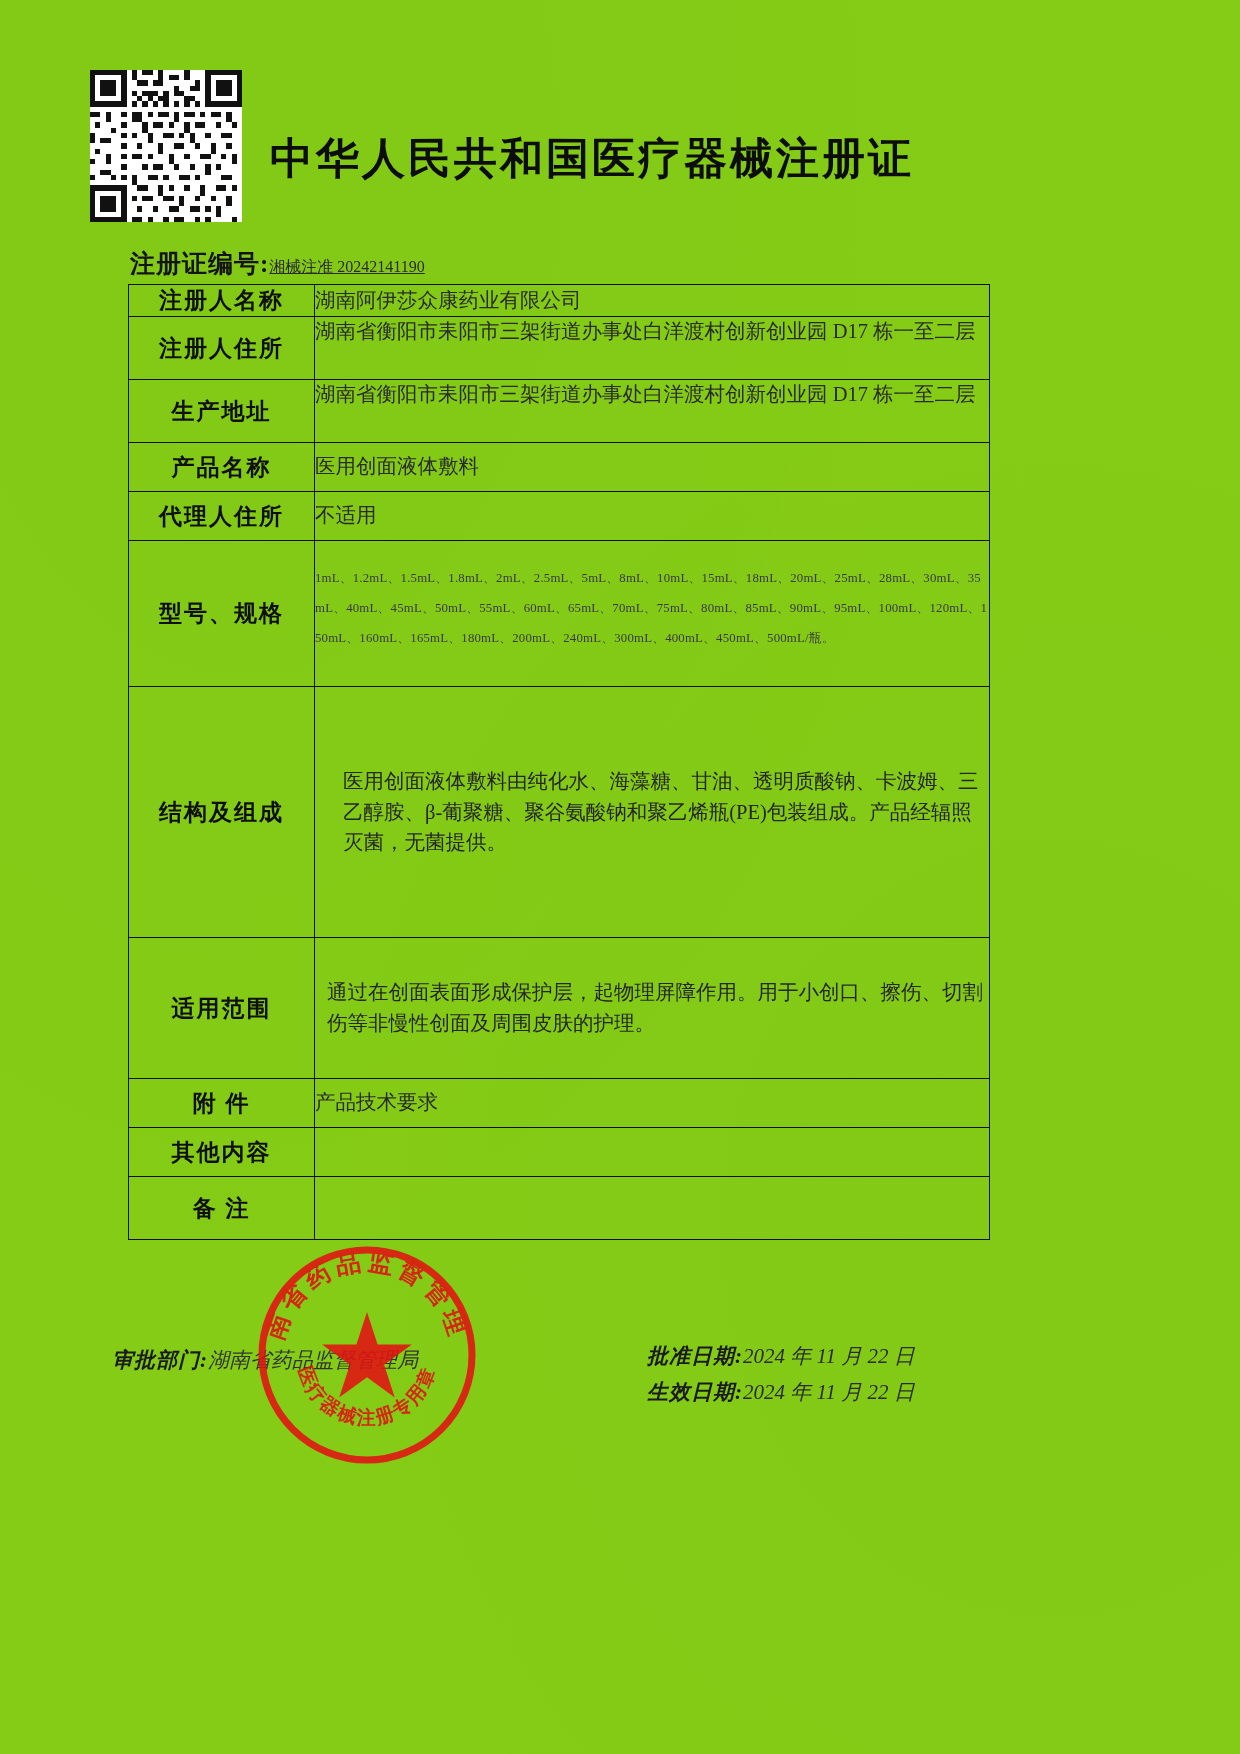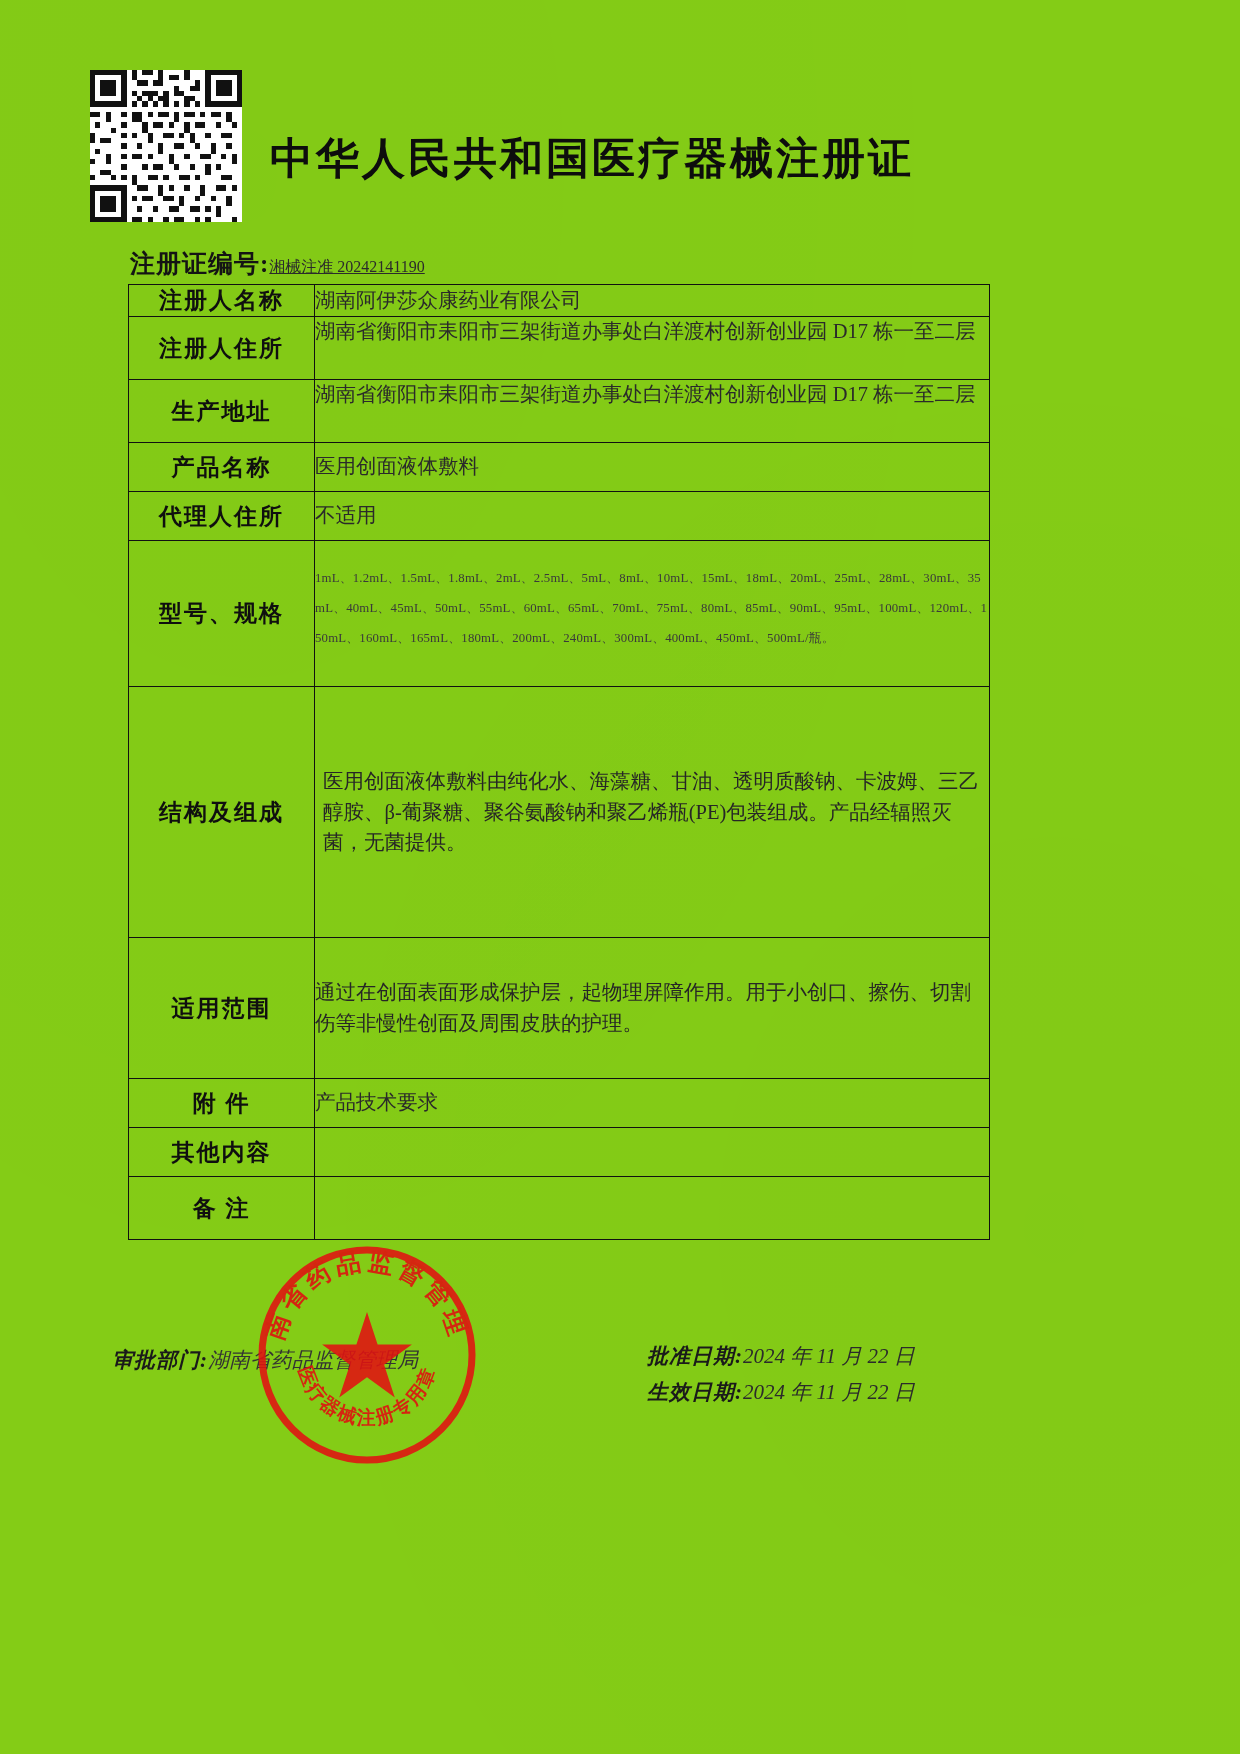--- a/index.html
+++ b/index.html
@@ -362,27 +362,27 @@
         <td class="v" style="height:48px">不适用</td>
       </tr>
       <tr>
         <td class="k">型号、规格</td>
         <td class="v top" style="height:125px; padding-top:20px">
           <span class="spec">1mL、1.2mL、1.5mL、1.8mL、2mL、2.5mL、5mL、8mL、10mL、15mL、18mL、20mL、25mL、28mL、30mL、35mL、40mL、45mL、50mL、55mL、60mL、65mL、70mL、75mL、80mL、85mL、90mL、95mL、100mL、120mL、150mL、160mL、165mL、180mL、200mL、240mL、300mL、400mL、450mL、500mL/瓶。</span>
         </td>
       </tr>
       <tr>
         <td class="k">结构及组成</td>
-        <td class="v" style="height:250px; padding-left:8px">
+        <td class="v" style="height:250px; padding-left:28px">
           <span class="body-text">医用创面液体敷料由纯化水、海藻糖、甘油、透明质酸钠、卡波姆、三乙醇胺、β-葡聚糖、聚谷氨酸钠和聚乙烯瓶(PE)包装组成。产品经辐照灭菌，无菌提供。</span>
         </td>
       </tr>
       <tr>
         <td class="k">适用范围</td>
-        <td class="v" style="height:140px; ">
+        <td class="v" style="height:140px; padding-left:12px">
           <span class="body-text">通过在创面表面形成保护层，起物理屏障作用。用于小创口、擦伤、切割伤等非慢性创面及周围皮肤的护理。</span>
         </td>
       </tr>
       <tr>
         <td class="k">附  件</td>
         <td class="v" style="height:48px">产品技术要求</td>
       </tr>
       <tr>
         <td class="k">其他内容</td>
         <td class="v" style="height:48px"></td>

